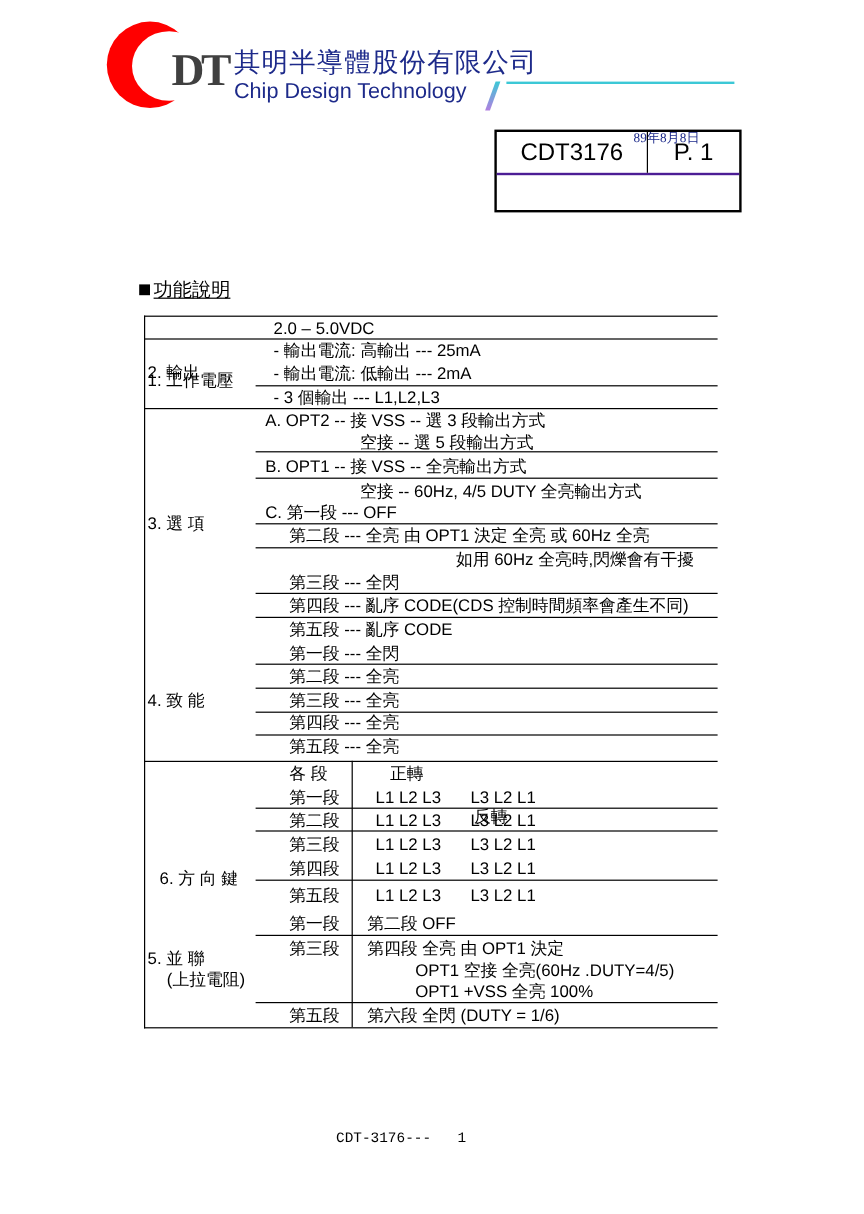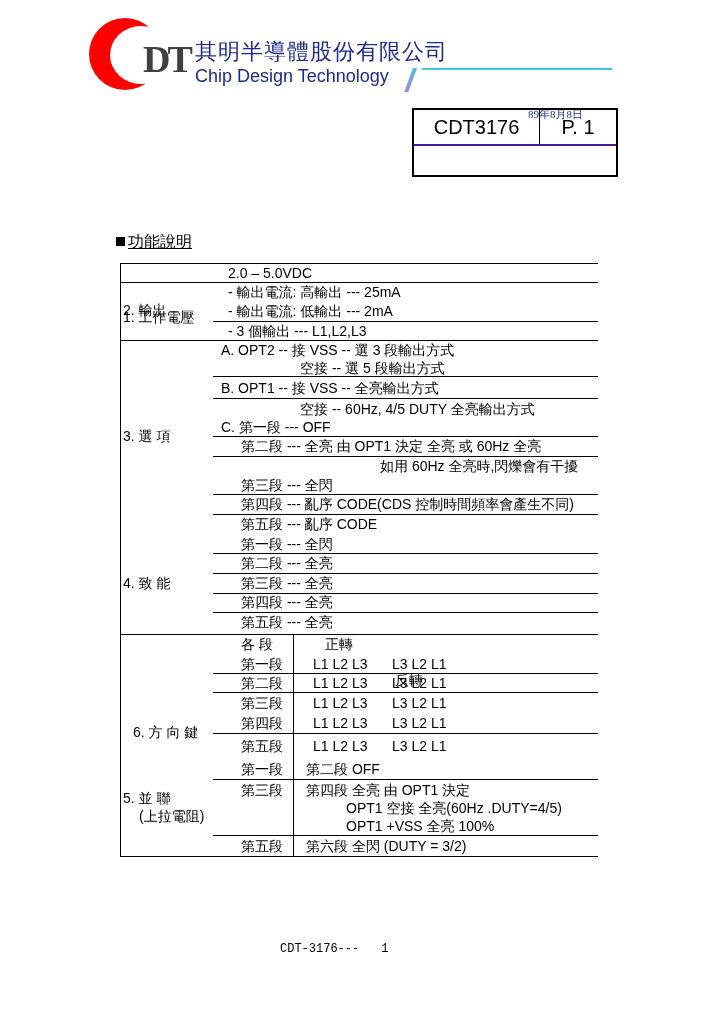--- a/index.html
+++ b/index.html
@@ -150,18 +150,18 @@
 
   <div class="txt" style="left:123px; top:790px;">5. 並     聯</div>
   <div class="txt" style="left:139px; top:808px;">(上拉電阻)</div>
   <div class="txt" style="left:241px; top:761px;">第一段</div>
   <div class="txt" style="left:306px; top:761px;">第二段     OFF</div>
   <div class="txt" style="left:241px; top:782px;">第三段</div>
   <div class="txt" style="left:306px; top:782px;">第四段     全亮   由 OPT1 決定</div>
   <div class="txt" style="left:346px; top:800px;">OPT1 空接     全亮(60Hz .DUTY=4/5)</div>
   <div class="txt" style="left:346px; top:818px;">OPT1 +VSS    全亮 100%</div>
   <div class="txt" style="left:241px; top:838px;">第五段</div>
-  <div class="txt" style="left:306px; top:838px;">第六段     全閃   (DUTY = 3/2)</div>
+  <div class="txt" style="left:306px; top:838px;">第六段     全閃   (DUTY = 1/6)</div>
 </div>
 
 <div class="abs footer">
   <span>CDT-3176---</span><span>1</span>
 </div>
 
 </body></html>

